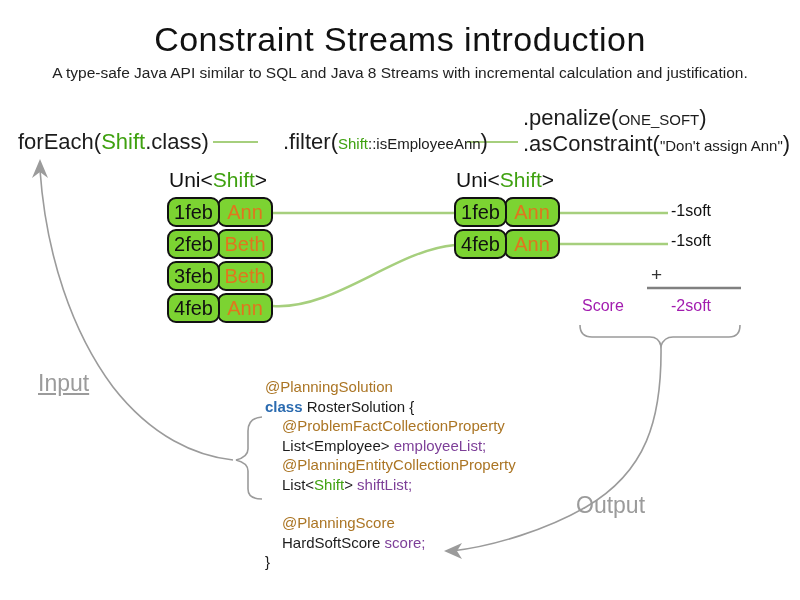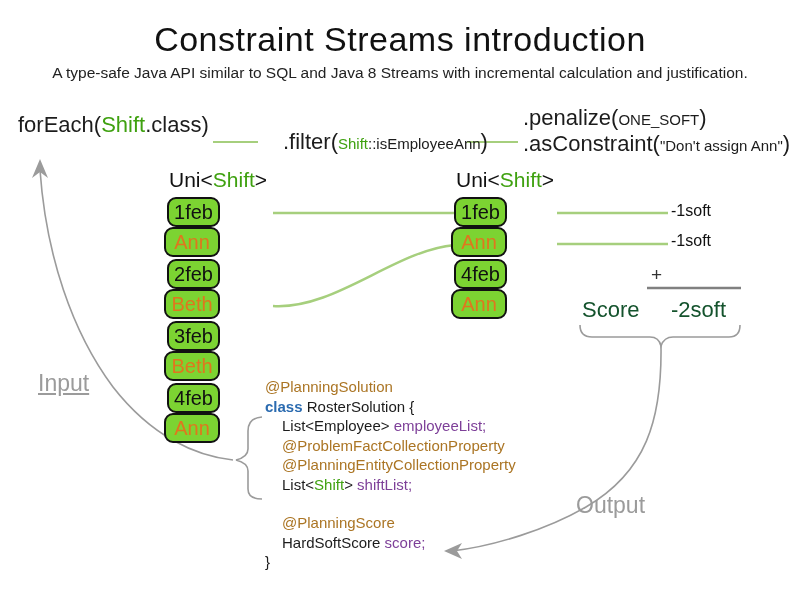--- a/index.html
+++ b/index.html
@@ -11,29 +11,29 @@
   .abs{position:absolute;}
   .center{left:0;width:800px;text-align:center;}
   .title{top:20px;font-size:34px;letter-spacing:.5px;color:#111;}
   .subtitle{top:64px;font-size:15.5px;color:#222;}
   .expr{font-size:22px;white-space:nowrap;color:#1c1c1c;}
   .expr .small{font-size:15px;}
   .green{color:#3fa110;}
   .penalize-block{line-height:24px;}
   .uni-label{font-size:21px;white-space:nowrap;color:#111;}
   .stream-table{display:flex;flex-direction:column;gap:2px;}
-  .stream-row{display:flex;flex-direction:column;}
+  .stream-row{display:flex;}
   .cell{height:30px;box-sizing:border-box;border:2px solid #111;border-radius:9px;
         background:#7cd332;display:flex;align-items:center;justify-content:center;
         font-size:20px;}
   .cell.date{width:53px;color:#111;position:relative;z-index:2;}
   .cell.name{width:56px;margin-left:-3px;color:#e0761e;z-index:1;}
   .match{font-size:16px;color:#111;white-space:nowrap;}
   .plus{font-size:19px;color:#333;}
-  .score-label,.score-value{font-size:22px;color:#14532d;white-space:nowrap;}
+  .score-label,.score-value{font-size:16px;color:#a21caf;white-space:nowrap;}
   .flow-label{font-size:23px;color:#9b9b9b;white-space:nowrap;}
   .code{font-size:15px;line-height:19.5px;white-space:nowrap;color:#1c1c1c;}
   .code .ind{padding-left:17px;}
   .code .ann{color:#ab7524;}
   .code .kw{color:#2b6bb0;font-weight:bold;}
   .code .field{color:#7d3f98;}
   .code .spacer{height:19px;}
   svg{position:absolute;left:0;top:0;pointer-events:none;}
 </style>
 </head>
@@ -58,21 +58,21 @@
 
   <path d="M580 325 Q580 337 592 337 L650 337 Q659 337 661 346 Q664 337 673 337 L729 337 Q740 337 740 325" fill="none" stroke="#9b9b9b" stroke-width="1.6"></path>
 
   <path d="M661 346 C662 420, 646 472, 586 507 C548 529, 495 546, 452 551" fill="none" stroke="#9b9b9b" stroke-width="1.6"></path>
   <path d="M444 551 L462 543 L457 551 L462 559 Z" fill="#9b9b9b"></path>
 </svg>
 
 <div class="abs center title">Constraint Streams introduction</div>
 <div class="abs center subtitle">A type-safe Java API similar to SQL and Java 8 Streams with incremental calculation and justification.</div>
 
-<div class="abs expr" style="left:18px;top:112px;"><span>forEach(</span><span class="green">Shift</span><span>.class)</span></div>
+<div class="abs expr" style="left:18px;top:129px;"><span>forEach(</span><span class="green">Shift</span><span>.class)</span></div>
 
 <div class="abs expr" style="left:263px;top:129px;margin-left:20px;"><span>.filter(</span><span class="small green">Shift</span><span class="small">::isEmployeeAnn</span><span>)</span></div>
 
 <div class="abs expr penalize-block" style="left:523px;top:106px;">
   <div><span>.penalize(</span><span class="small">ONE_SOFT</span><span>)</span></div>
   <div><span>.asConstraint(</span><span class="small">"Don't assign Ann"</span><span>)</span></div>
 </div>
 
 <div class="abs uni-label" style="left:169px;top:168px;"><span>Uni&lt;</span><span class="green">Shift</span><span>&gt;</span></div>
 
@@ -113,21 +113,21 @@
 <div class="abs plus" style="left:651px;top:264px;">+</div>
 <div class="abs score-label" style="left:582px;top:297px;">Score</div>
 <div class="abs score-value" style="left:671px;top:297px;">-2soft</div>
 
 <div class="abs flow-label" style="left:38px;top:370px;text-decoration:underline;">Input</div>
 <div class="abs flow-label" style="left:576px;top:492px;">Output</div>
 
 <div class="abs code" style="left:265px;top:377px;">
   <div class="ann">@PlanningSolution</div>
   <div><span class="kw">class</span><span> RosterSolution {</span></div>
+  <div class="ind ann">@ProblemFactCollectionProperty</div>
   <div class="ind"><span>List&lt;Employee&gt; </span><span class="field">employeeList;</span></div>
-  <div class="ind ann">@ProblemFactCollectionProperty</div>
   <div class="ind ann">@PlanningEntityCollectionProperty</div>
   <div class="ind"><span>List&lt;</span><span class="green">Shift</span><span>&gt; </span><span class="field">shiftList;</span></div>
   <div class="spacer"></div>
   <div class="ind ann">@PlanningScore</div>
   <div class="ind"><span>HardSoftScore </span><span class="field">score;</span></div>
   <div>}</div>
 </div>
 
 </body></html>

